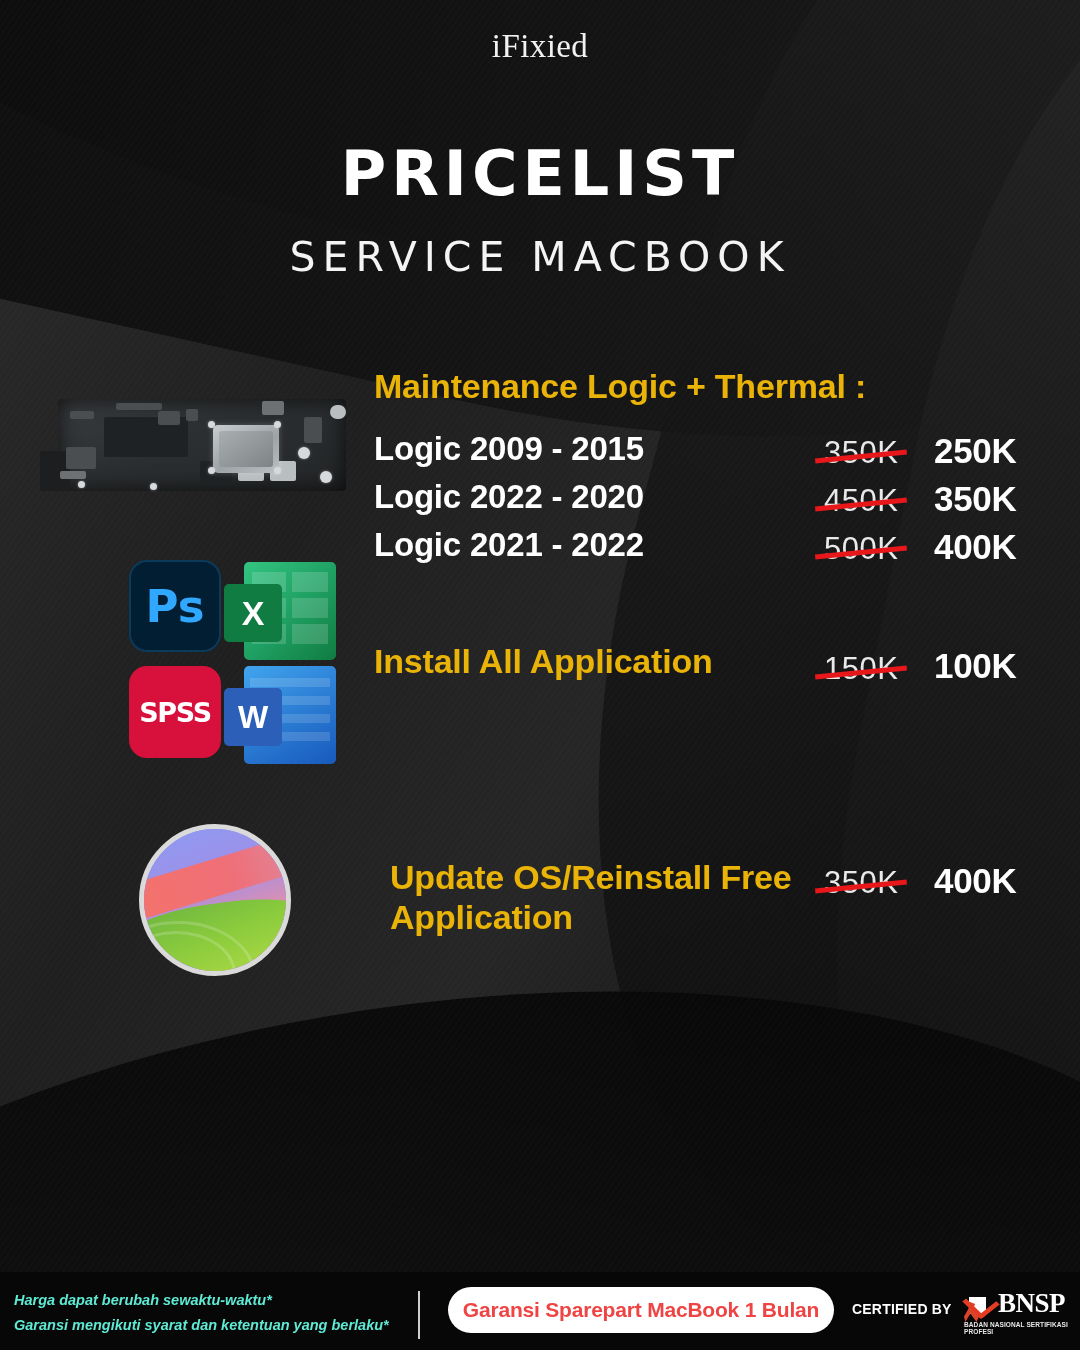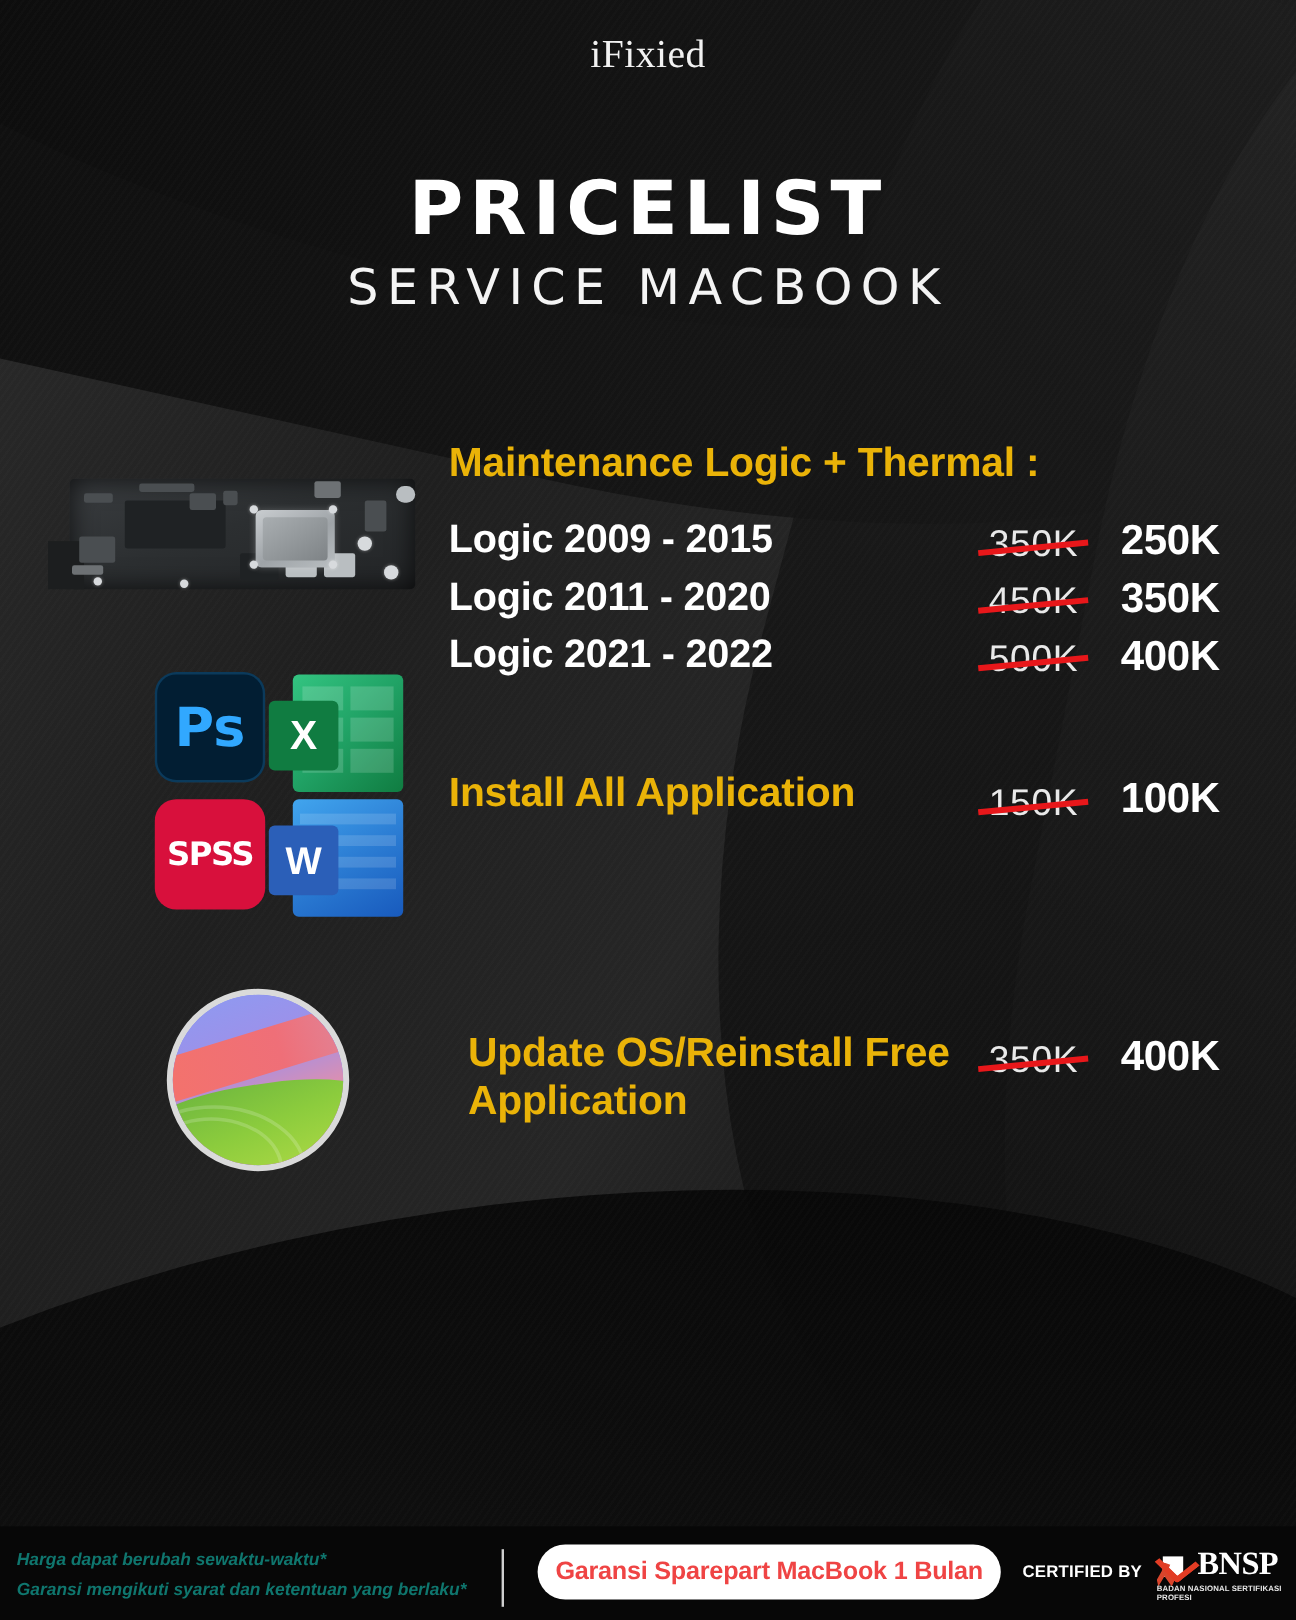--- a/index.html
+++ b/index.html
@@ -69,21 +69,21 @@
     font-size:33px; color:#f2f2f2; letter-spacing:.4px;
   }
   .title-block { position:absolute; top:142px; left:0; width:1080px; text-align:center; }
   .title-main {
     font-size:62px; font-weight:bold; color:#ffffff;
     letter-spacing:5px; line-height:1.02;
     font-family:"DejaVu Sans", sans-serif;
   }
   .title-sub {
     font-size:41px; color:#f4f4f4; letter-spacing:7px;
-    margin-top:10px; font-weight:500;
+    margin-top:28px; font-weight:500;
     font-family:"DejaVu Sans", sans-serif;
   }
 
   
   .section-head {
     position:absolute;
     color:#eab308; font-weight:bold; font-size:34px;
     letter-spacing:-.2px; line-height:1.18;
   }
   .item-label {
@@ -212,21 +212,21 @@
     border-radius:50%;
   }
 
   
   .footer {
     position:absolute; left:0; bottom:0; width:1080px; height:78px;
     background:#070707;
   }
   .disclaimer {
     position:absolute; left:14px; top:16px;
-    color:#0f766e; font-size:14.5px; font-weight:bold; line-height:1.75;
+    color:#5eead4; font-size:14.5px; font-weight:bold; line-height:1.75;
     font-style:italic;
   }
   .divider {
     position:absolute; left:418px; top:19px; width:2px; height:48px;
     background:#cfcfcf;
   }
   .guarantee-pill {
     position:absolute; left:448px; top:15px; width:386px; height:46px;
     background:#ffffff; border-radius:23px;
     display:flex; align-items:center; justify-content:center;
@@ -317,21 +317,21 @@
 
 <div class="section-head" style="left:374px; top:366px;">Maintenance Logic + Thermal :</div>
 
 <div class="item-label" style="left:374px; top:430px;">Logic 2009 - 2015</div>
 <div class="old-price" style="left:824px; top:435px;">
   <span>350K</span>
   <span class="strike"></span>
 </div>
 <div class="new-price" style="left:934px; top:431px;">250K</div>
 
-<div class="item-label" style="left:374px; top:478px;">Logic 2011 - 2020</div>
+<div class="item-label" style="left:374px; top:478px;">Logic 2022 - 2020</div>
 <div class="old-price" style="left:824px; top:483px;">
   <span>450K</span>
   <span class="strike"></span>
 </div>
 <div class="new-price" style="left:934px; top:479px;">350K</div>
 
 <div class="item-label" style="left:374px; top:526px;">Logic 2021 - 2022</div>
 <div class="old-price" style="left:824px; top:531px;">
   <span>500K</span>
   <span class="strike"></span>

